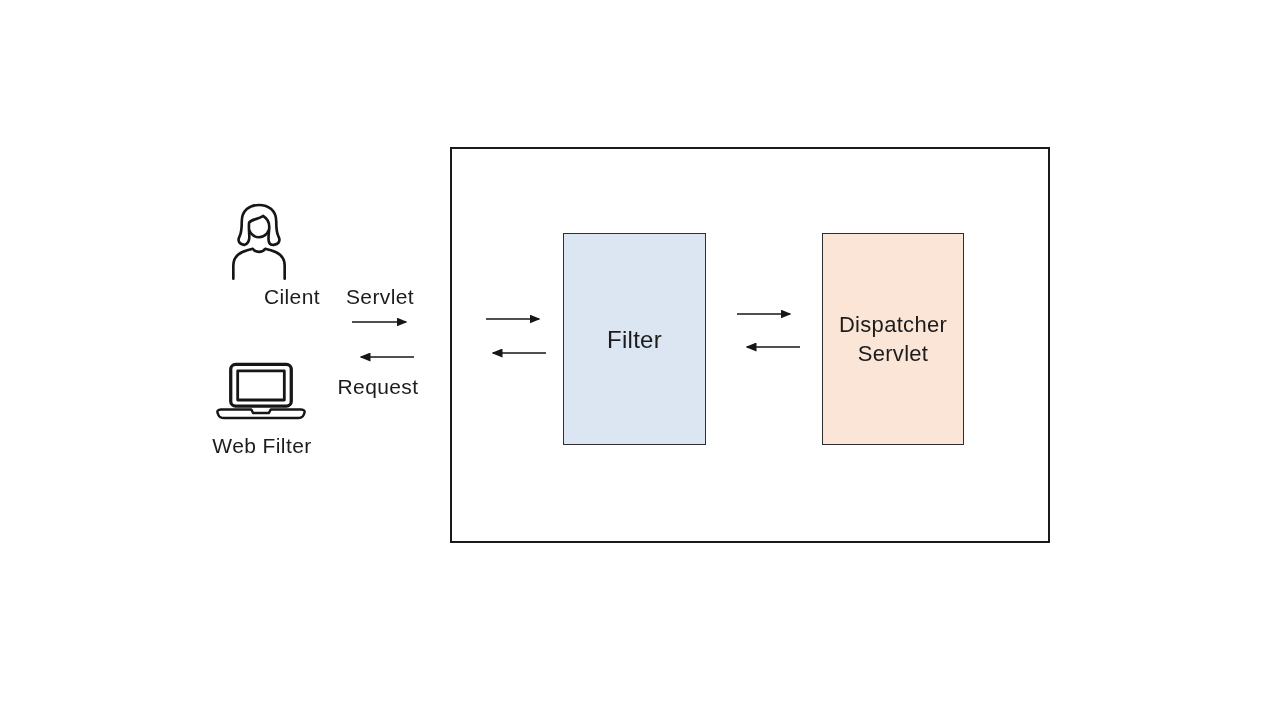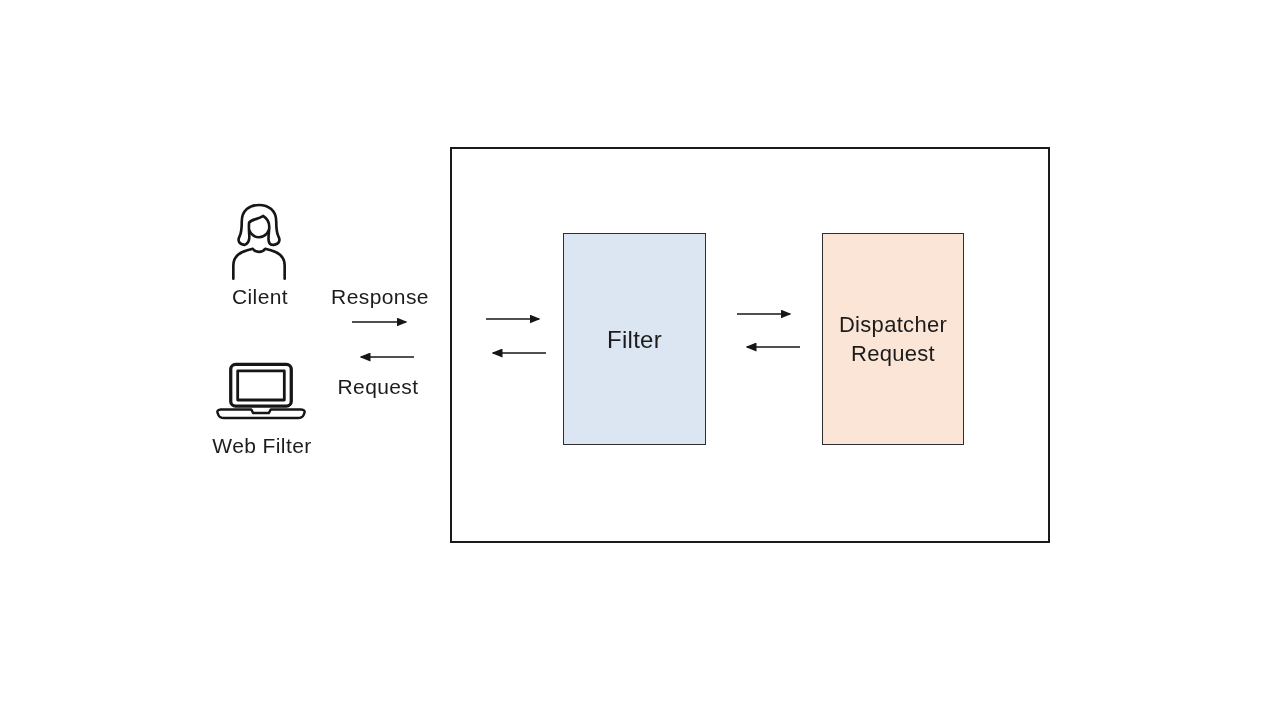--- a/index.html
+++ b/index.html
@@ -14,21 +14,21 @@
     letter-spacing: 0.4px;
     color: #1c1c1c;
     text-align: center;
     white-space: nowrap;
   }
 
   
   .person-wrap  { position: absolute; left: 226px; top: 202px; width: 66px; height: 80px; }
   .laptop-wrap  { position: absolute; left: 216px; top: 360px; width: 90px; height: 62px; }
 
-  .client-label   { left: 200px; top: 285px; width: 120px; }
+  .client-label   { left: 200px; top: 285px; width: 120px; text-align: right; }
   .request-label  { left: 330px; top: 285px; width: 100px; }
   .response-label { left: 328px; top: 375px; width: 100px; }
   .browser-label  { left: 192px; top: 434px; width: 140px; }
 
   
   .container-box {
     position: absolute;
     left: 450px; top: 147px;
     width: 600px; height: 396px;
     border: 2px solid #1a1a1a;
@@ -79,21 +79,21 @@
           C 43.5,23.5 35.5,22.5 31.5,27.5
           C 31,31.5 31.3,38.5 31.8,45.5
           C 32.1,51.5 30,57 25,58 Z"></path>
         <path d="M 10,104 L 10,86 C 10,73 18.5,68 29,65.2 L 36.5,63.2 C 40.5,69 49.5,69 53.5,63.2 L 61,65.2 C 71.5,68 80,73 80,86 L 80,104"></path>
       </g>
     </svg>
   </div>
 
   <div class="label client-label">Cilent</div>
 
-  <div class="label request-label">Response</div>
+  <div class="label request-label">Servlet</div>
   <div class="label response-label">Request</div>
 
   <div class="laptop-wrap">
     <svg width="90" height="62" viewBox="0 0 110 72" aria-hidden="true">
       <g stroke="#161616" fill="#ffffff" stroke-linejoin="round">
         <rect x="18" y="3.5" width="74" height="51" rx="6" stroke-width="4"></rect>
         <rect x="26.5" y="11.5" width="57" height="35.5" stroke-width="3.4"></rect>
         <path stroke-width="3" d="M 6,58.5 L 43,58.5 L 45.5,63 L 64.5,63 L 67,58.5 L 104,58.5
           C 107.5,58.5 109,60.5 108,63 L 107,65.5 C 106,68 104,69 100,69
           L 10,69 C 6,69 4,68 3,65.5 L 2,63 C 1,60.5 2.5,58.5 6,58.5 Z"></path>
@@ -103,21 +103,21 @@
 
   <div class="label browser-label">Web Filter</div>
 
   <div class="container-box"></div>
 
   <div class="node-box filter-box" style="background-color: rgb(219, 230, 242);">
     <span>Filter</span>
   </div>
 
   <div class="node-box dispatcher-box" style="background-color: rgb(251, 229, 214);">
-    <span>Dispatcher Request</span>
+    <span>Dispatcher Servlet</span>
   </div>
 
   <svg class="arrow-layer" width="1280" height="720" viewBox="0 0 1280 720" aria-hidden="true">
     <defs>
       <marker id="ah" markerWidth="11" markerHeight="9" refX="9.5" refY="4.5" orient="auto" markerUnits="userSpaceOnUse">
         <path d="M0,0 L11,4.5 L0,9 Z" fill="#161616"></path>
       </marker>
     </defs>
     <g stroke="#161616" stroke-width="1.7">
       <line x1="352" y1="322" x2="406" y2="322" marker-end="url(#ah)"></line>

